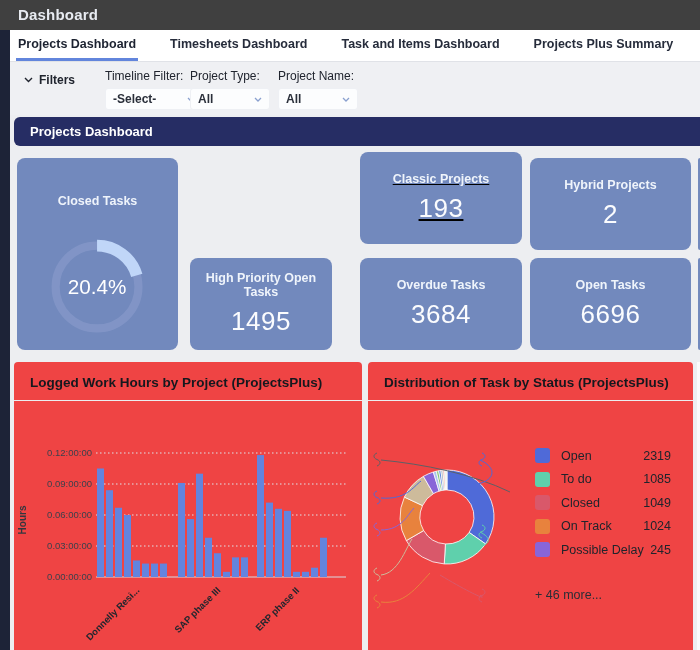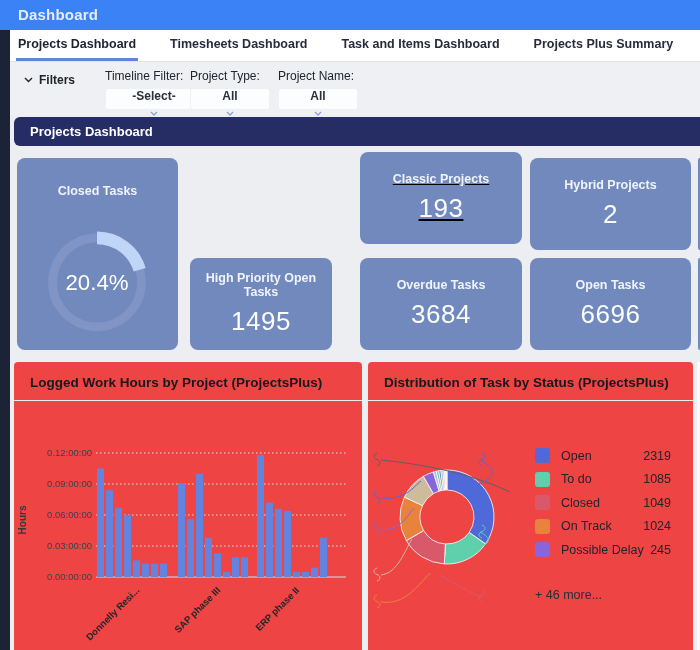--- a/index.html
+++ b/index.html
@@ -1,54 +1,54 @@
 <!DOCTYPE html>
 <html><head>
 <meta charset="utf-8">
 <style>
   html,body{margin:0;padding:0;}
   .stage{position:relative;width:700px;height:650px;background:#edeef1;overflow:hidden;
          font-family:"Liberation Sans",sans-serif;-webkit-font-smoothing:antialiased;}
 
   
-  .app-header{position:absolute;left:0;top:0;width:700px;height:30px;background:#3b82f6;}
+  .app-header{position:absolute;left:0;top:0;width:700px;height:30px;background:#404040;}
   .app-header .title{position:absolute;left:18px;top:0;line-height:30px;font-size:15px;
                      font-weight:600;color:#e8ebf1;letter-spacing:.2px;}
   .left-rail{position:absolute;left:0;top:30px;width:10px;height:620px;background:#1d2337;}
 
   
   .tabbar{position:absolute;left:10px;top:30px;width:690px;height:32px;background:#fff;
           border-bottom:1px solid #e0e2e7;display:flex;align-items:stretch;gap:30px;
           padding:0 0 0 6px;box-sizing:border-box;white-space:nowrap;}
   .tab{display:flex;align-items:center;font-size:12.5px;font-weight:600;color:#262c3b;
        border-bottom:3px solid transparent;padding:0 2px;cursor:pointer;}
   .tab.active{border-bottom-color:#6285dc;color:#1c2230;}
 
   
   .filterbar{position:absolute;left:10px;top:62px;width:690px;height:53px;background:#eff0f3;}
   .filters-toggle{position:absolute;left:14px;top:11px;display:flex;align-items:center;gap:6px;
                   font-size:12px;font-weight:700;color:#20242e;cursor:pointer;}
   .ffield{position:absolute;top:7px;}
   .ffield .flabel{font-size:12px;font-weight:400;color:#20242e;margin-bottom:5px;}
   .fselect{display:flex;align-items:center;justify-content:space-between;gap:8px;
            background:#fcfdfe;border:1px solid #eef0f4;border-radius:3px;height:20px;
-           padding:0 7px;font-size:12px;font-weight:600;color:#2a2f3a;cursor:pointer;flex-direction:column;}
+           padding:0 7px;font-size:12px;font-weight:600;color:#2a2f3a;cursor:pointer;}
   .chev{flex:0 0 auto;}
 
   
   .banner{position:absolute;left:14px;top:117px;width:700px;height:29px;background:#262d64;
           border-radius:6px;color:#fff;font-size:13px;font-weight:700;line-height:29px;
           padding-left:16px;box-sizing:border-box;}
 
   
   .card{position:absolute;background:#7289bd;border-radius:8px;display:flex;flex-direction:column;
         align-items:center;justify-content:center;gap:7px;cursor:pointer;}
   .card .ctitle{font-size:12.5px;font-weight:700;color:#eff4fb;text-align:center;}
   .card .cvalue{font-size:26px;font-weight:400;color:#fbfcfe;letter-spacing:.5px;}
-  .card.gauge-card{justify-content:flex-end;padding-top:26px;box-sizing:border-box;}
+  .card.gauge-card{justify-content:flex-end;padding-top:36px;box-sizing:border-box;}
 
   
   .panel{position:absolute;background:#ef4444;border-radius:4px 4px 0 0;}
   .panel-header{padding:13px 16px 10px 16px;font-size:13.5px;font-weight:700;color:#15181e;
                 border-bottom:1px solid #ebedf0;}
   .sliver{position:absolute;background:#7289bd;border-radius:6px 0 0 6px;}
   .panel-sliver{position:absolute;background:#fbfbfc;}
 
   
   .tick{font-size:9.5px;fill:#3c414c;font-family:"Liberation Sans",sans-serif;}

